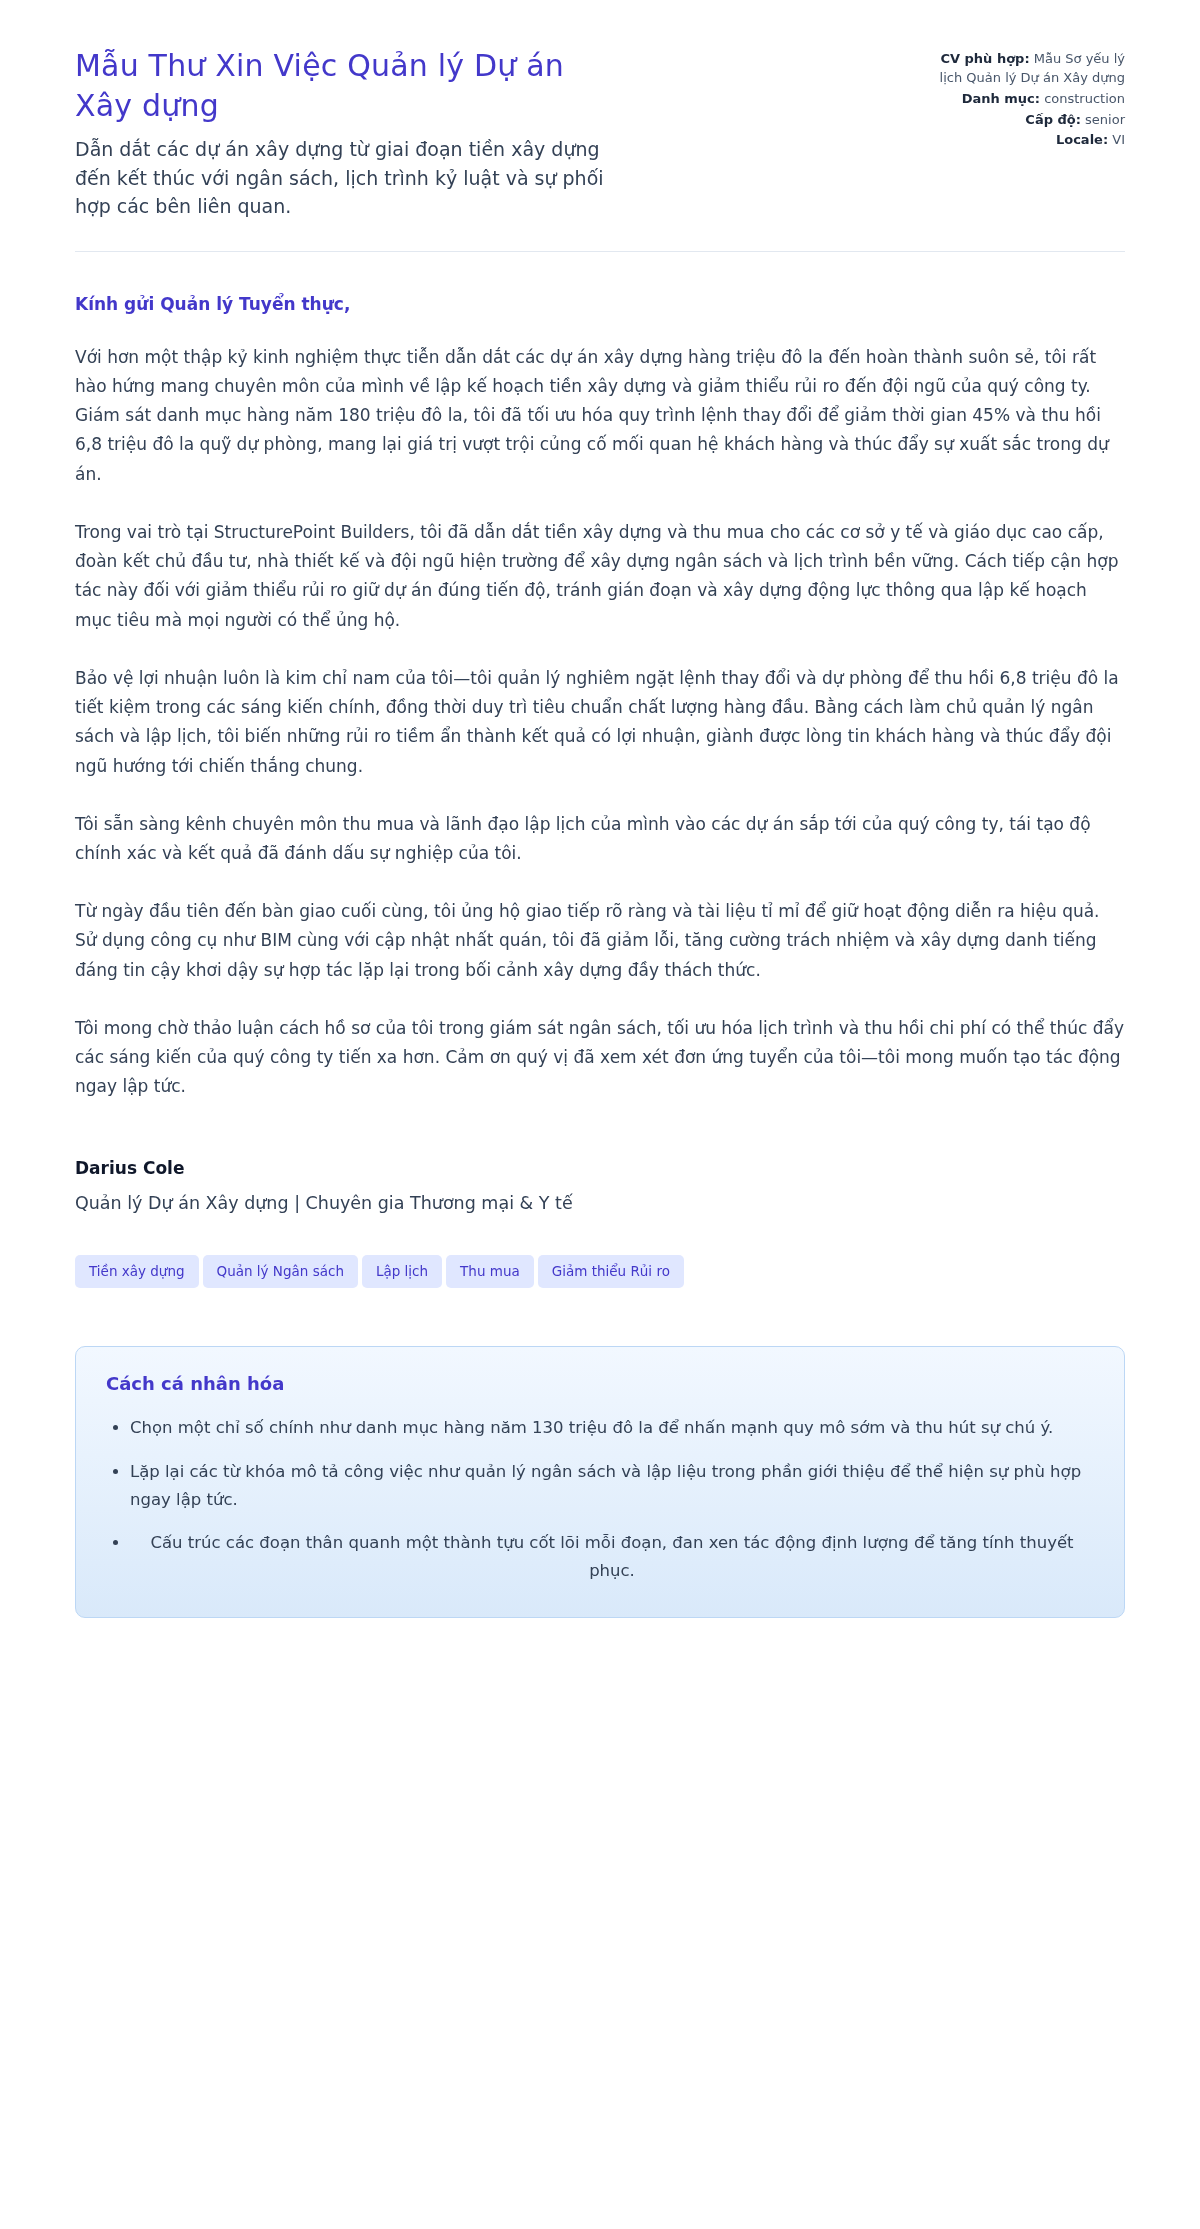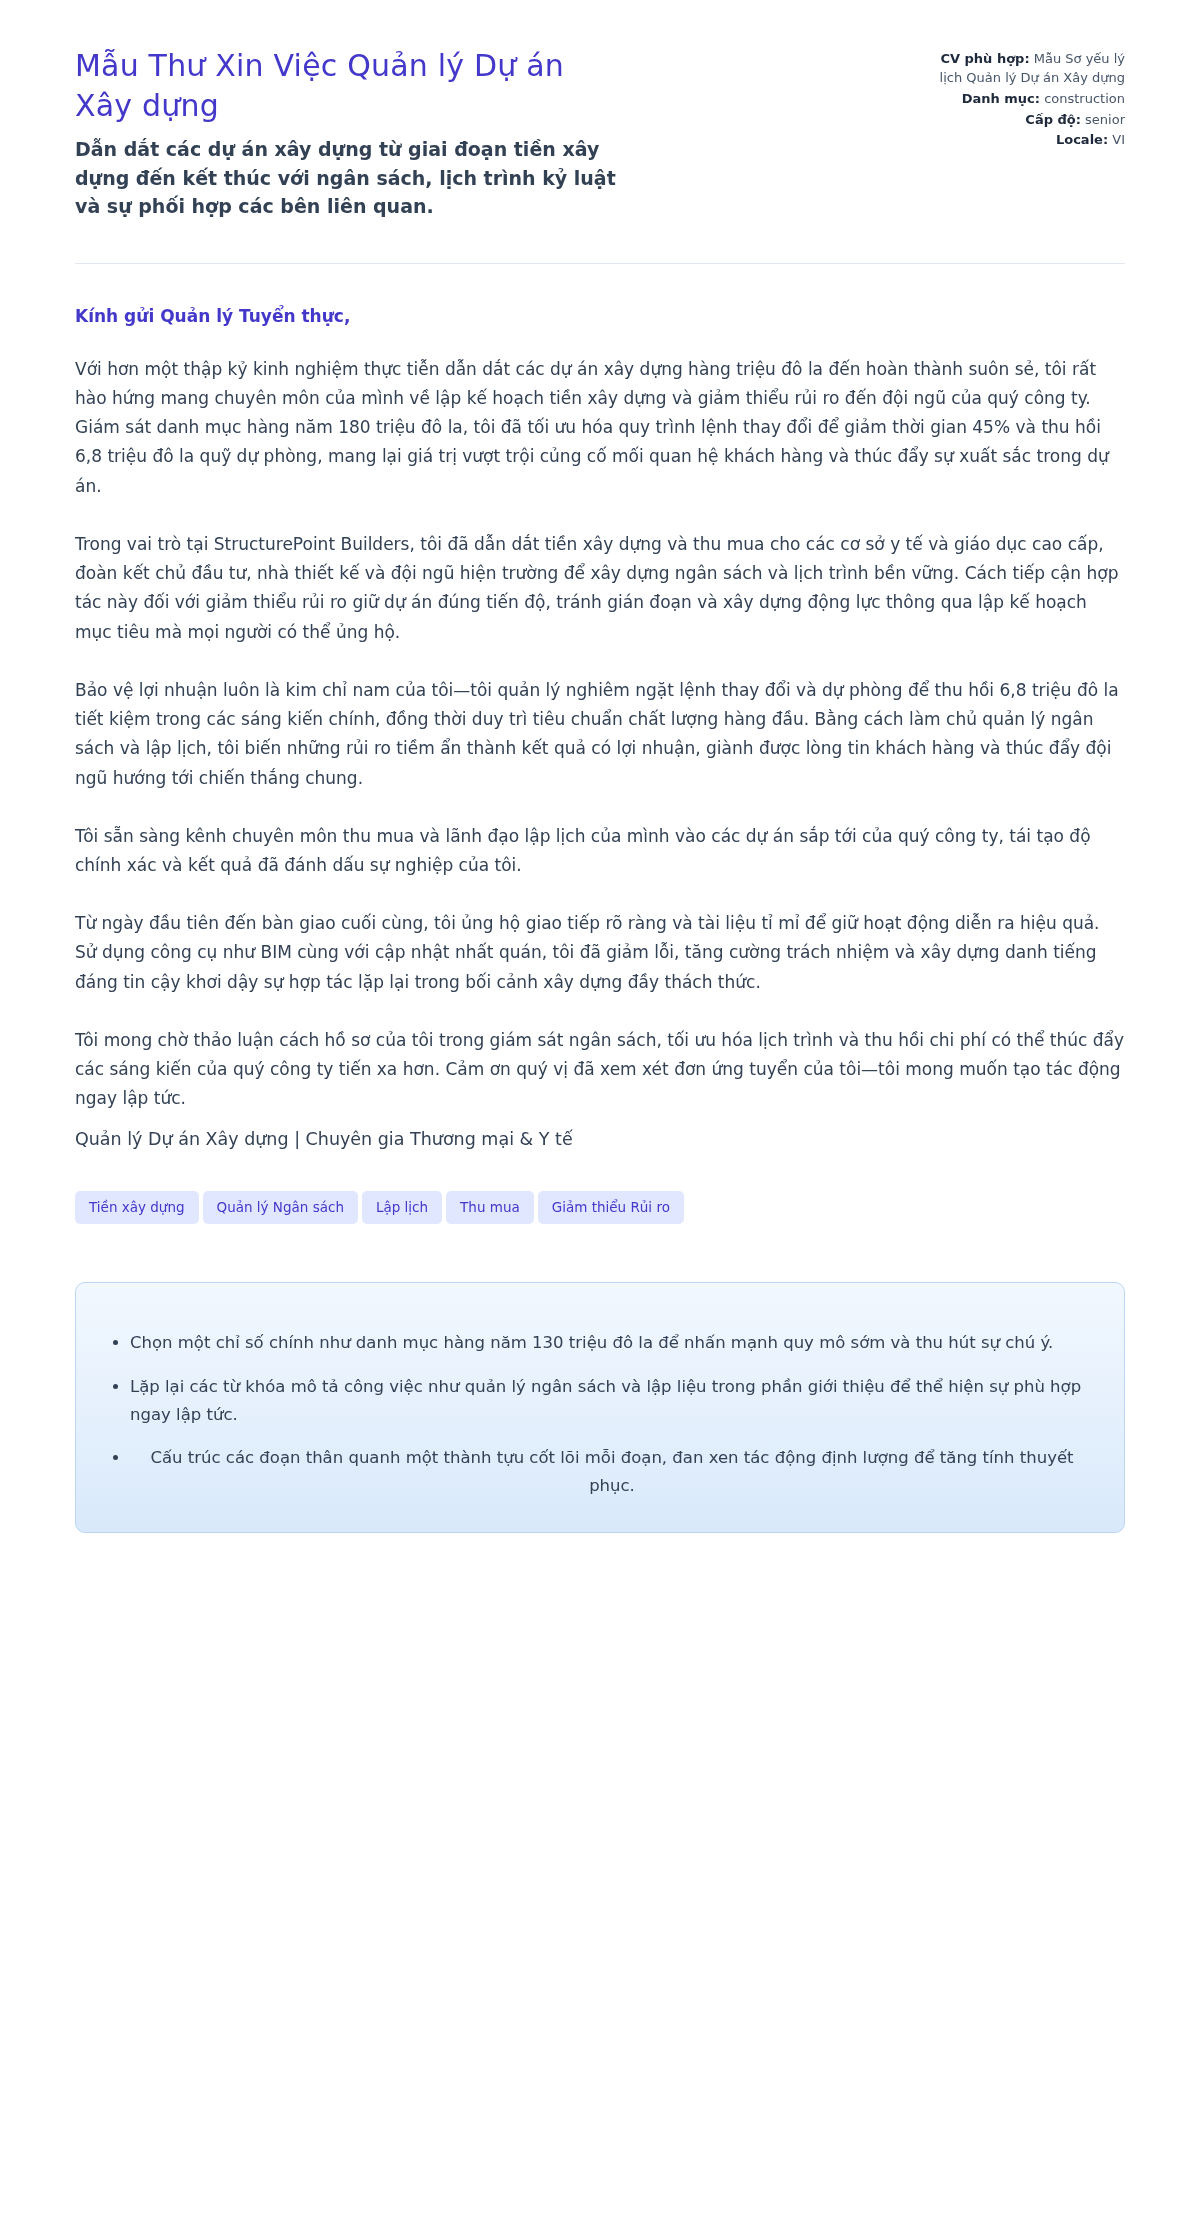--- a/index.html
+++ b/index.html
@@ -41,24 +41,24 @@
   }
   h1.title{
     margin:0;
     font-size:30px;
     line-height:1.32;
     font-weight:normal;
     color:var(--accent);
     letter-spacing:.2px;
   }
   .subtitle{
-    margin:10px 0 12px 0;
+    margin:10px 0 0 0;
     font-size:19px;
     line-height:1.5;
-    font-weight:bold;
+    font-weight:normal;
     color:var(--body-text);
   }
   .meta{
     width:195px;
     flex-shrink:0;
     text-align:right;
     font-size:13px;
     line-height:1.45;
     color:var(--muted-text);
     padding-top:4px;
@@ -163,31 +163,33 @@
   <main class="letter">
     <p class="greeting">Kính gửi Quản lý Tuyển thực,</p>
 
     <p class="para">Với hơn một thập kỷ kinh nghiệm thực tiễn dẫn dắt các dự án xây dựng hàng triệu đô la đến hoàn thành suôn sẻ, tôi rất hào hứng mang chuyên môn của mình về lập kế hoạch tiền xây dựng và giảm thiểu rủi ro đến đội ngũ của quý công ty. Giám sát danh mục hàng năm 180 triệu đô la, tôi đã tối ưu hóa quy trình lệnh thay đổi để giảm thời gian 45% và thu hồi 6,8 triệu đô la quỹ dự phòng, mang lại giá trị vượt trội củng cố mối quan hệ khách hàng và thúc đẩy sự xuất sắc trong dự án.</p>
     <p class="para">Trong vai trò tại StructurePoint Builders, tôi đã dẫn dắt tiền xây dựng và thu mua cho các cơ sở y tế và giáo dục cao cấp, đoàn kết chủ đầu tư, nhà thiết kế và đội ngũ hiện trường để xây dựng ngân sách và lịch trình bền vững. Cách tiếp cận hợp tác này đối với giảm thiểu rủi ro giữ dự án đúng tiến độ, tránh gián đoạn và xây dựng động lực thông qua lập kế hoạch mục tiêu mà mọi người có thể ủng hộ.</p>
     <p class="para">Bảo vệ lợi nhuận luôn là kim chỉ nam của tôi—tôi quản lý nghiêm ngặt lệnh thay đổi và dự phòng để thu hồi 6,8 triệu đô la tiết kiệm trong các sáng kiến chính, đồng thời duy trì tiêu chuẩn chất lượng hàng đầu. Bằng cách làm chủ quản lý ngân sách và lập lịch, tôi biến những rủi ro tiềm ẩn thành kết quả có lợi nhuận, giành được lòng tin khách hàng và thúc đẩy đội ngũ hướng tới chiến thắng chung.</p>
     <p class="para">Tôi sẵn sàng kênh chuyên môn thu mua và lãnh đạo lập lịch của mình vào các dự án sắp tới của quý công ty, tái tạo độ chính xác và kết quả đã đánh dấu sự nghiệp của tôi.</p>
     <p class="para">Từ ngày đầu tiên đến bàn giao cuối cùng, tôi ủng hộ giao tiếp rõ ràng và tài liệu tỉ mỉ để giữ hoạt động diễn ra hiệu quả. Sử dụng công cụ như BIM cùng với cập nhật nhất quán, tôi đã giảm lỗi, tăng cường trách nhiệm và xây dựng danh tiếng đáng tin cậy khơi dậy sự hợp tác lặp lại trong bối cảnh xây dựng đầy thách thức.</p>
     <p class="para">Tôi mong chờ thảo luận cách hồ sơ của tôi trong giám sát ngân sách, tối ưu hóa lịch trình và thu hồi chi phí có thể thúc đẩy các sáng kiến của quý công ty tiến xa hơn. Cảm ơn quý vị đã xem xét đơn ứng tuyển của tôi—tôi mong muốn tạo tác động ngay lập tức.</p>
 
+    <p class="sig-name">Darius Cole</p>
     <p class="sig-title">Quản lý Dự án Xây dựng | Chuyên gia Thương mại &amp; Y tế</p>
 
     <div class="tags">
       <span class="tag">Tiền xây dựng</span>
       <span class="tag">Quản lý Ngân sách</span>
       <span class="tag">Lập lịch</span>
       <span class="tag">Thu mua</span>
       <span class="tag">Giảm thiểu Rủi ro</span>
     </div>
 
     <section class="tips">
+      <h2>Cách cá nhân hóa</h2>
       <ul>
         <li>Chọn một chỉ số chính như danh mục hàng năm 130 triệu đô la để nhấn mạnh quy mô sớm và thu hút sự chú ý.</li>
         <li>Lặp lại các từ khóa mô tả công việc như quản lý ngân sách và lập liệu trong phần giới thiệu để thể hiện sự phù hợp ngay lập tức.</li>
         <li>Cấu trúc các đoạn thân quanh một thành tựu cốt lõi mỗi đoạn, đan xen tác động định lượng để tăng tính thuyết phục.</li>
       </ul>
     </section>
   </main>
 
 </div>
 

